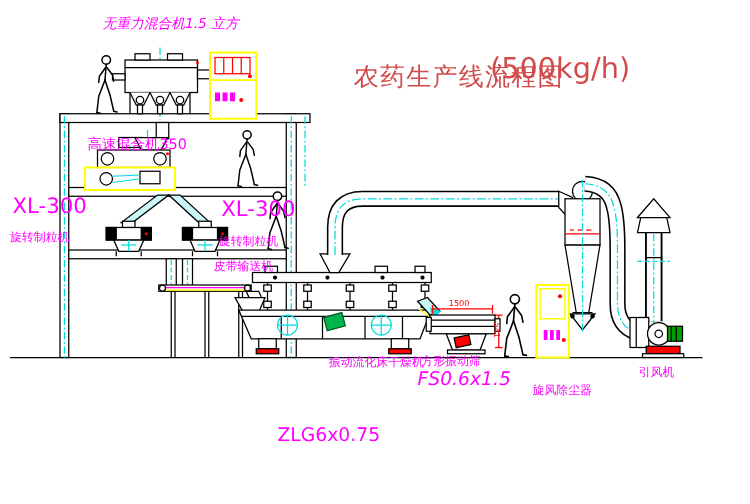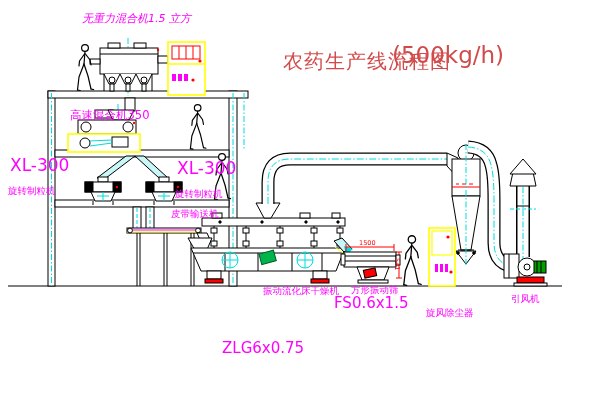--- a/index.html
+++ b/index.html
@@ -295,22 +295,22 @@
 <div class="lbl" style="left:8px;top:186px;font-size:9.5px;">旋转制粒机</div>
 
 <div class="lbl" style="left:177px;top:160px;font-size:17px;">XL-300</div>
 <div class="lbl" style="left:175px;top:189px;font-size:9.5px;">旋转制粒机</div>
 
 <div class="lbl" style="left:127px;top:209px;font-size:9.5px;margin-left:44px;">皮带输送机</div>
 
 <div class="lbl" style="left:227px;top:286px;font-size:9.5px;margin-left:36px;">振动流化床干燥机</div>
 <div class="lbl" style="left:222px;top:296px;font-size:15px;margin-top:45px;">ZLG6x0.75</div>
 
-<div class="lbl" style="left:351px;top:285px;font-size:9.5px;">方形振动筛</div>
-<div class="lbl" style="left:334px;top:296px;font-size:15px;">FS0.6x1.5</div>
+<div class="lbl" style="left:337px;top:285px;font-size:9.5px;">方形振动筛</div>
+<div class="lbl" style="left:334px;top:296px;font-size:15px;font-style:italic;">FS0.6x1.5</div>
 
 <div class="lbl" style="left:426px;top:308px;font-size:9.5px;">旋风除尘器</div>
 <div class="lbl" style="left:511px;top:294px;font-size:9.5px;text-align:center;">引风机</div>
 
 <div class="lbl dim" style="left:359px;top:240px;font-size:6.5px;">1500</div>
 <div class="lbl dim rot90" style="left:400px;top:258px;font-size:6.5px;">541</div>
 
 </div>
 
 </body></html>

